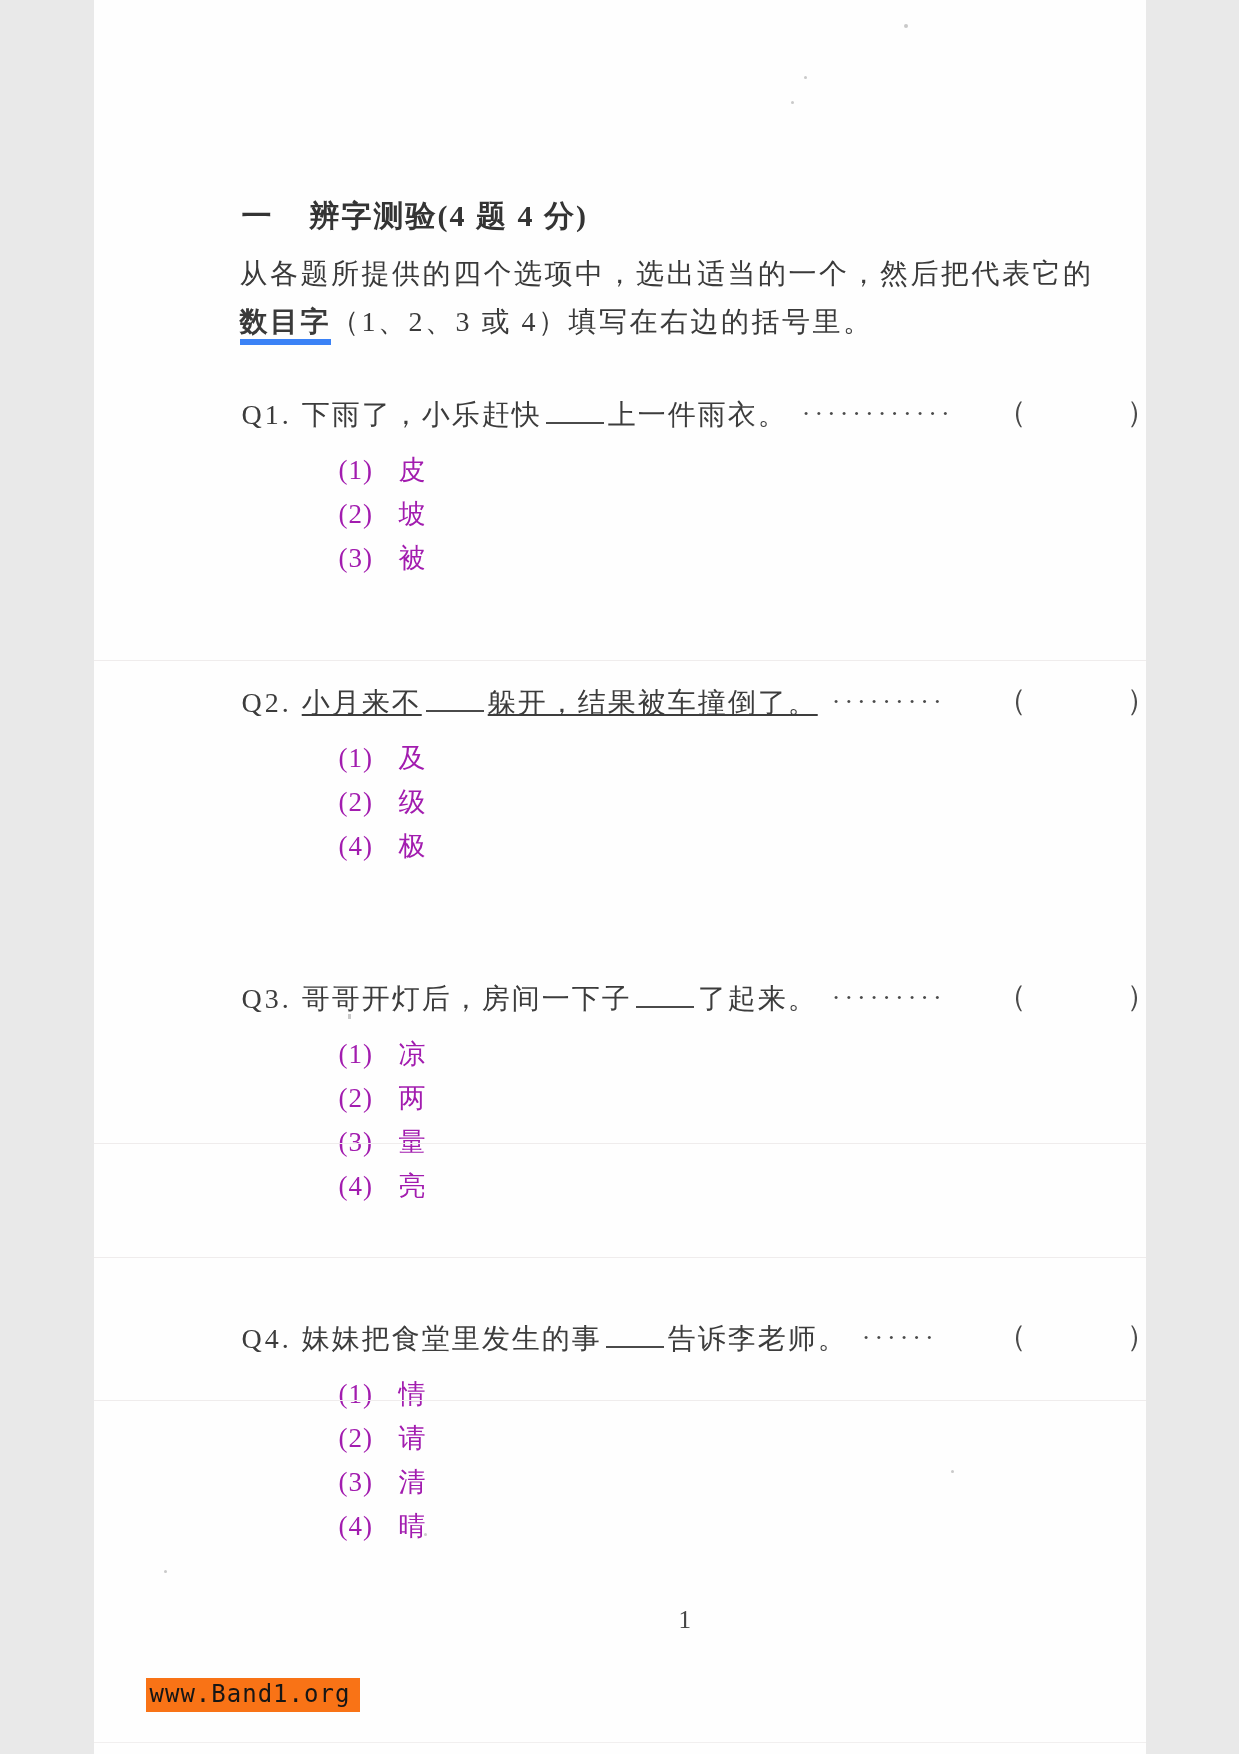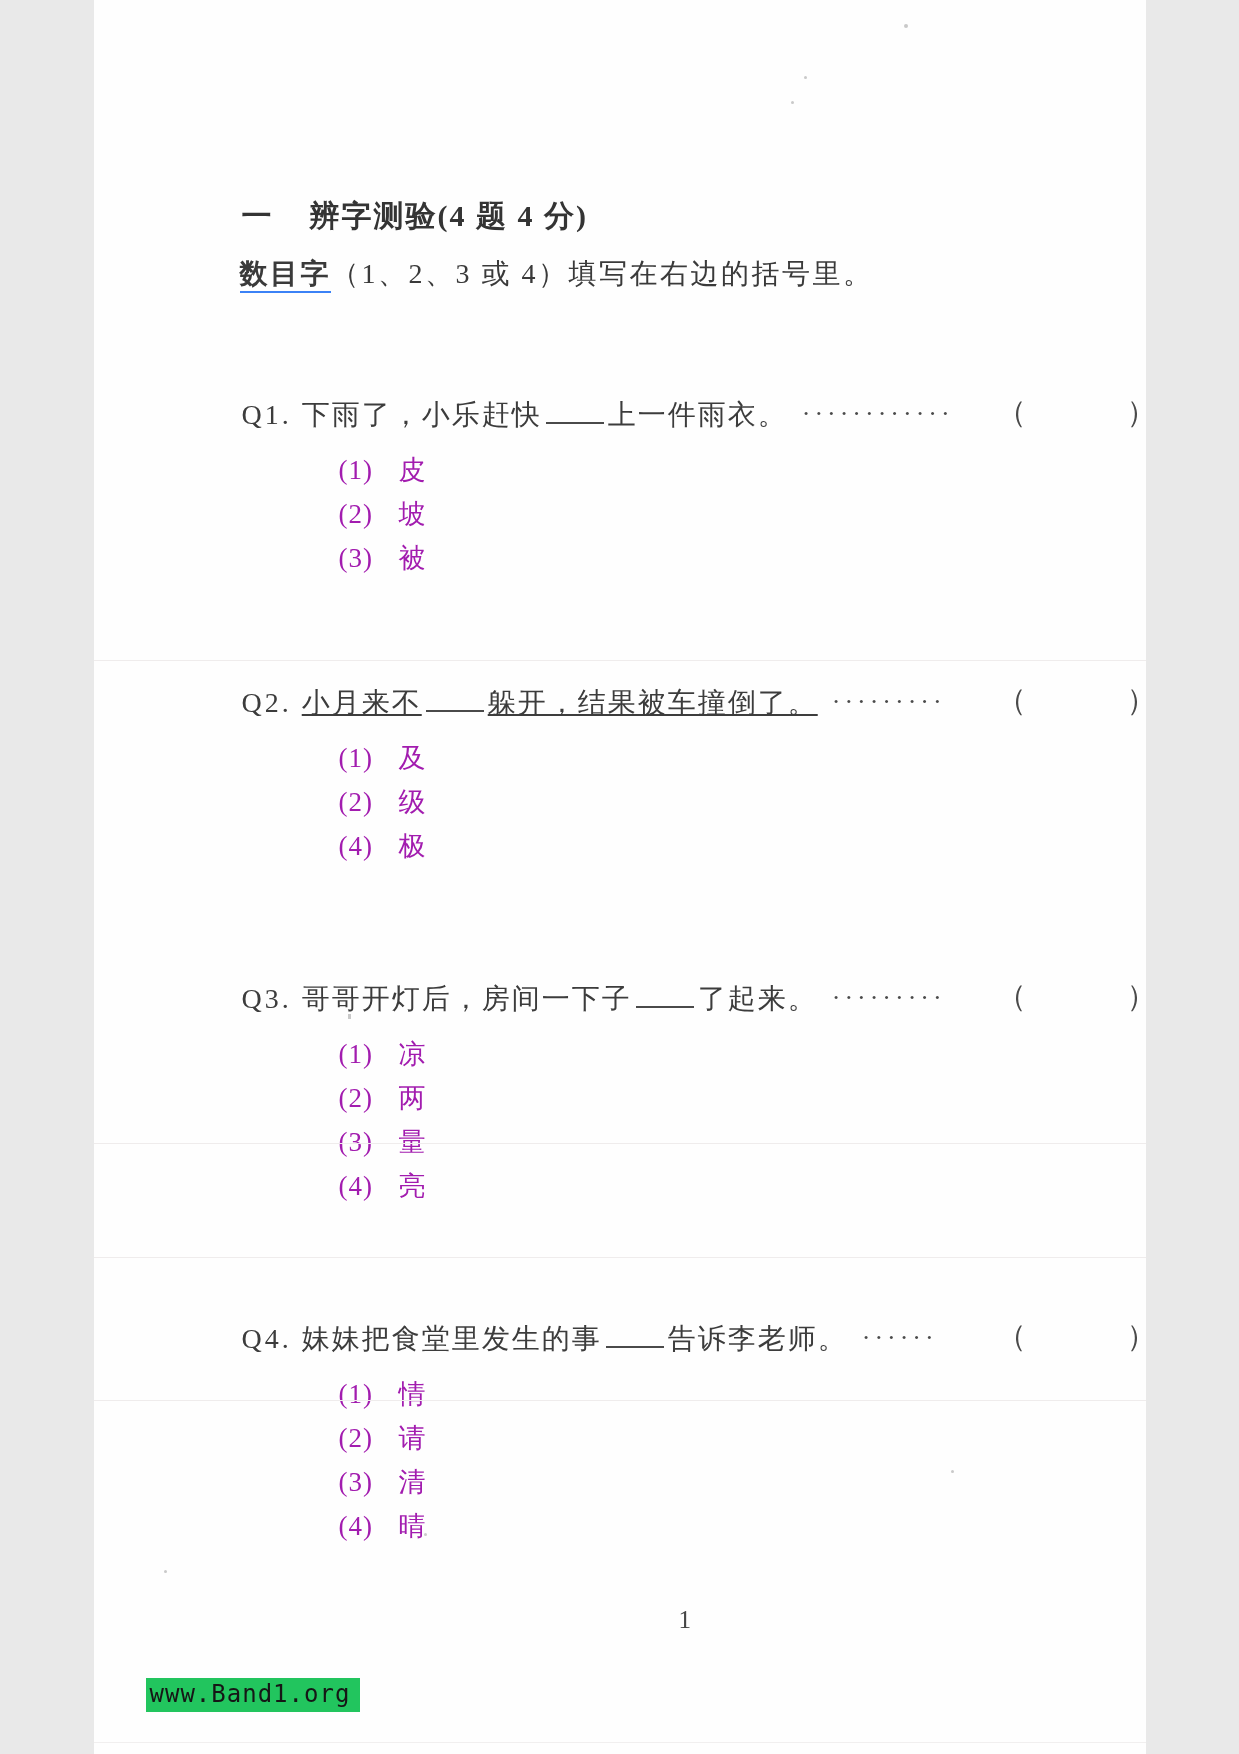--- a/index.html
+++ b/index.html
@@ -16,21 +16,21 @@
   .section-header{
     position:absolute;left:148px;top:196px;
     font-size:30px;font-weight:bold;color:#343434;
     letter-spacing:2px;white-space:nowrap;
   }
   .section-header .num{margin-right:36px;}
   .instructions{
     position:absolute;left:146px;top:250px;width:880px;
     font-size:28px;line-height:48px;letter-spacing:2.5px;color:#3a3a3a;
   }
-  .underlined{border-bottom:2px solid #3b82f6;padding-bottom:2px;font-weight:bold;}
+  .underlined{border-bottom:6px solid #3b82f6;padding-bottom:2px;font-weight:bold;}
   
   .question{position:absolute;left:0;width:1239px;}
   .q1{top:396px;} .q2{top:684px;text-decoration:underline;} .q3{top:980px;} .q4{top:1276px;margin-top:44px;}
   .q-line{
     position:relative;padding-left:148px;
     font-size:28px;letter-spacing:2px;color:#3c3c3c;white-space:nowrap;
   }
   .q-label{display:inline-block;margin-right:10px;letter-spacing:3px;}
   .blank{
     display:inline-block;width:58px;height:4px;
@@ -47,21 +47,21 @@
   .paren.close{left:1033px;}
   .q-options{margin:18px 0 0 245px;}
   .option-row{height:44px;font-size:27px;letter-spacing:1px;color:#a21caf;}
   .option-num{display:inline-block;width:46px;}
   .option-char{display:inline-block;margin-left:14px;}
   
   .page-number{position:absolute;left:585px;top:1606px;font-size:25px;color:#454545;}
   .watermark{
     position:absolute;left:52px;top:1678px;
     font-family:"DejaVu Sans Mono", monospace;
-    font-size:24px;color:#161616;background:#22c55e;
+    font-size:24px;color:#161616;background:#f97316;
     padding:2px 10px 4px 4px;letter-spacing:1px;
   }
   
   .scan-line{position:absolute;left:0;height:1px;background:#efecec;}
   .sl1{top:660px;width:1100px;}
   .sl2{top:1143px;width:1239px;}
   .sl3{top:1257px;width:1239px;}
   .sl4{top:1400px;width:1239px;}
   .sl5{top:1742px;width:1239px;background:#f1efef;}
   .speck{position:absolute;width:4px;height:4px;border-radius:50%;background:#8a8a8a;opacity:.45;}
@@ -77,20 +77,21 @@
 </head>
 <body>
 
 <div class="page">
 
   <div class="section-header">
     <span class="num">一</span><span>辨字测验(4 题 4 分)</span>
   </div>
 
   <div class="instructions">
+    <div>从各题所提供的四个选项中，选出适当的一个，然后把代表它的</div>
     <div><span class="underlined">数目字</span><span>（1、2、3 或 4）填写在右边的括号里。</span></div>
   </div>
 
   <div class="question q1">
     <div class="q-line">
       <span class="q-label">Q1.</span><span>下雨了，小乐赶快</span><span class="blank"></span><span>上一件雨衣。</span><span class="dots">············</span>
       <span class="paren open">（</span>
       <span class="paren close">）</span>
     </div>
     <div class="q-options">

